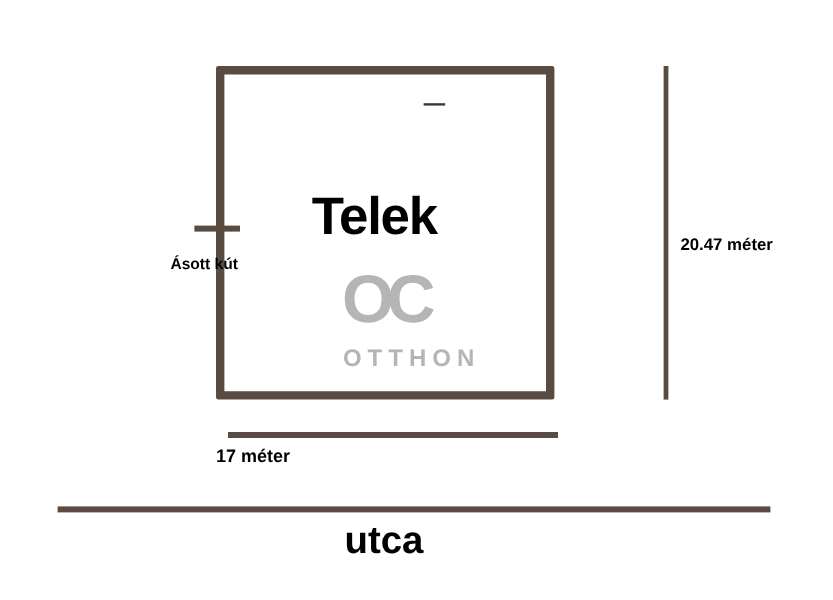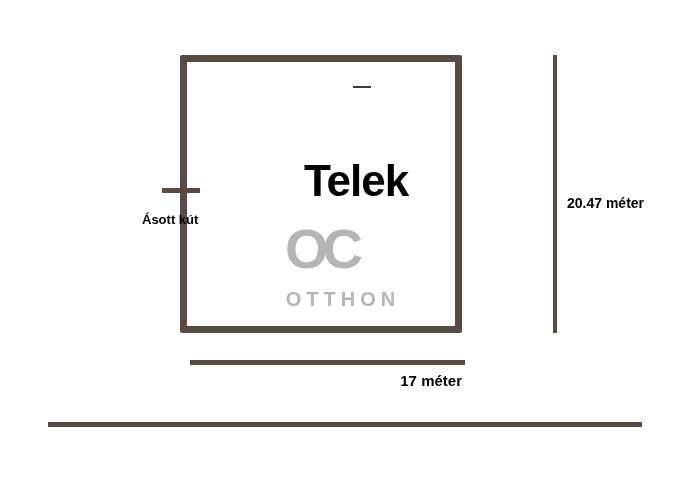--- a/index.html
+++ b/index.html
@@ -41,21 +41,20 @@
     white-space:nowrap;
   }
   
   .plot-label{
     position:absolute;
     left:180px;top:156px;width:264px;
     text-align:center;
     font-size:44px;font-weight:bold;color:#000;
     z-index:3;
     letter-spacing:-1px;
-    padding-left:44px;
   }
   
   .watermark{
     position:absolute;
     left:180px;top:175px;width:282px;
     text-align:center;
     color:var(--wm,#b5b5b5);
     z-index:1;
     user-select:none;
   }
@@ -92,21 +91,21 @@
   
   .bottom-dim-line{
     position:absolute;
     left:190px;top:360px;
     width:275px;height:5px;
     background:var(--line,#5a4b42);
   }
   .bottom-dim-label{
     position:absolute;
     left:180px;top:372px;width:282px;
-    text-align:right;
+    text-align:left;
     font-size:15px;font-weight:bold;color:#000;
   }
   
   .street-line{
     position:absolute;
     left:48px;top:422px;
     width:594px;height:5px;
     background:var(--line,#5a4b42);
   }
   .street-label{
@@ -135,14 +134,15 @@
 
   <div class="plot-label">Telek</div>
 
   <div class="vline"></div>
   <div class="right-dim-label">20.47 méter</div>
 
   <div class="bottom-dim-line"></div>
   <div class="bottom-dim-label">17 méter</div>
 
   <div class="street-line"></div>
+  <div class="street-label">utca</div>
 
 </div>
 
 </body></html>

